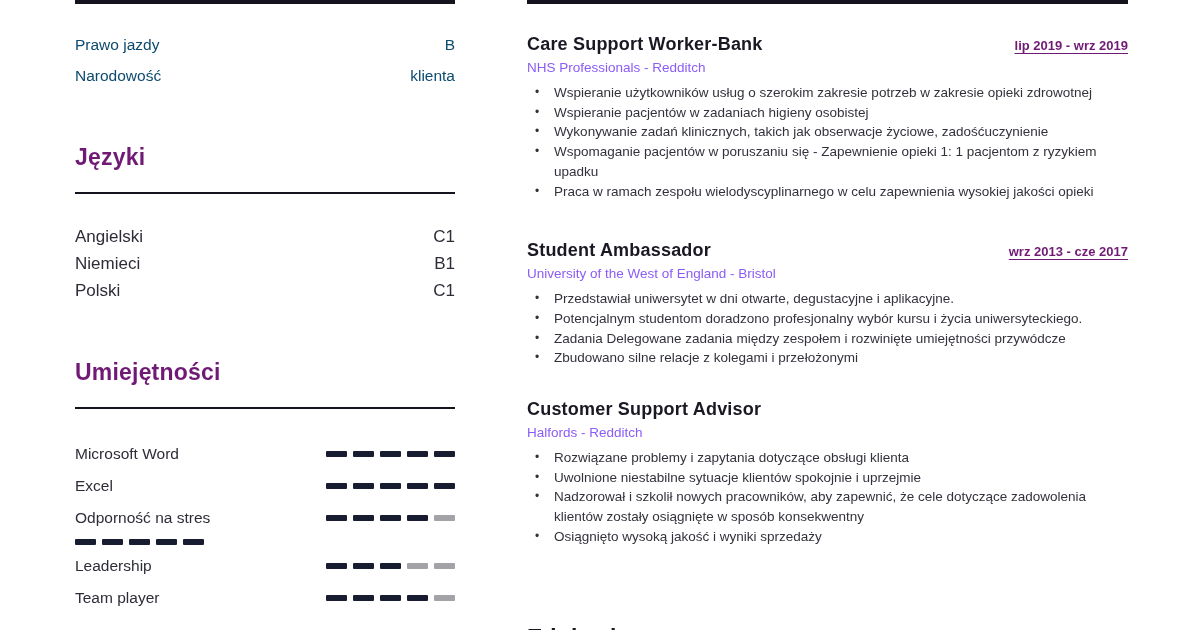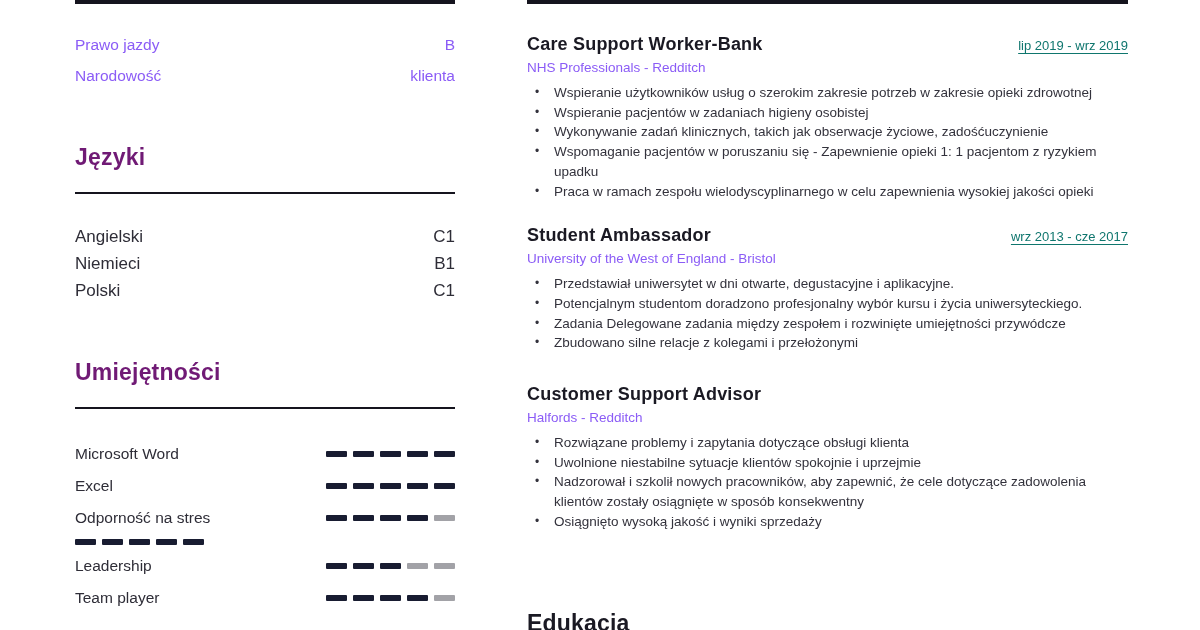--- a/index.html
+++ b/index.html
@@ -12,46 +12,46 @@
   }
   .col-left  { position:absolute; left:75px;  top:0; width:380px; }
   .col-right { position:absolute; left:527px; top:0; width:601px; }
 
   .rule-top  { height:4px; background:#15141e; }
   .rule-thin { height:2px; background:#15141e; margin-top:20px; }
 
   
   .details { margin-top:30px; }
   .kv-row { display:flex; justify-content:space-between; align-items:baseline;
-            font-size:15.5px; line-height:22px; margin-bottom:9px; color:#8b5cf6; }
+            font-size:15.5px; line-height:22px; margin-bottom:9px; color:#0c4a6e; }
   .kv-row .val { text-align:right; }
 
   .side-heading { margin-top:55px; font-size:23px; font-weight:600;
                   color:#701a75; line-height:30px; letter-spacing:.2px; }
   .side-heading.skills { }
 
   .lang-list { margin-top:32px; }
   .lang-row { display:flex; justify-content:space-between; align-items:baseline;
               font-size:17px; line-height:22px; margin-bottom:5px; color:#2e2d37; }
 
   .skill-list { margin-top:34px; }
   .skill-row { display:flex; justify-content:space-between; align-items:center;
                font-size:15.5px; line-height:22px; margin-bottom:10px; color:#2e2d37; }
   .dashes { display:flex; gap:6px; align-items:center; }
   .dash { width:21px; height:6px; border-radius:1px; display:inline-block; }
   .dash.on  { background:#181c31; }
   .dash.off { background:#a2a2a7; }
 
   
   .job { margin-top:27px; }
-  .job.second { margin-top:21px; }
+  .job.second { margin-top:36px; }
   .job.third  { margin-top:28px; }
   .job-head { display:flex; justify-content:space-between; align-items:baseline; }
   .job-title { font-size:18px; font-weight:600; color:#1a1923; line-height:26px; letter-spacing:.2px; }
-  .job-date  { font-size:13px; font-weight:400; color:#0f766e;
+  .job-date  { font-size:13px; font-weight:700; color:#701a75;
                text-decoration:underline; text-underline-offset:3px; white-space:nowrap; }
   .job-sub   { margin-top:2px; font-size:13.5px; line-height:18px; color:#8b5cf6; }
   ul.bullets { margin-top:6px; list-style:none; }
   ul.bullets li { display:flex; font-size:13.5px; line-height:19.7px; color:#33323c; }
   .b-dot { flex:none; width:19px; margin-left:8px; text-align:left; font-size:12px; }
   .b-text { flex:1; }
 
   .edu-heading { margin-top:76px; font-size:23px; font-weight:600;
                  color:#1a1923; line-height:30px; letter-spacing:.2px; }
 </style>

